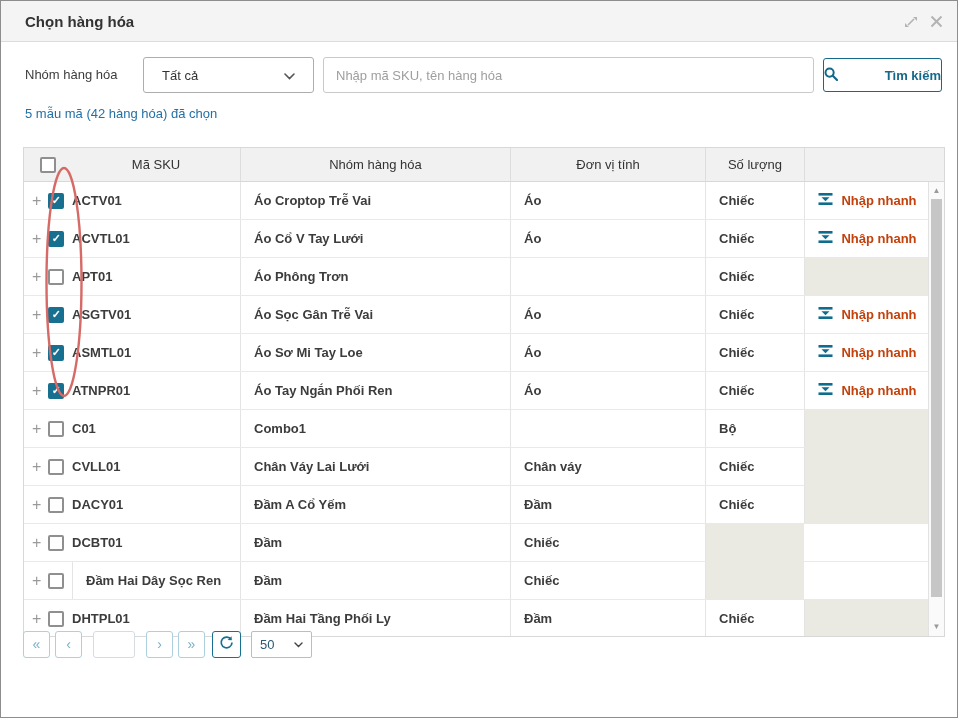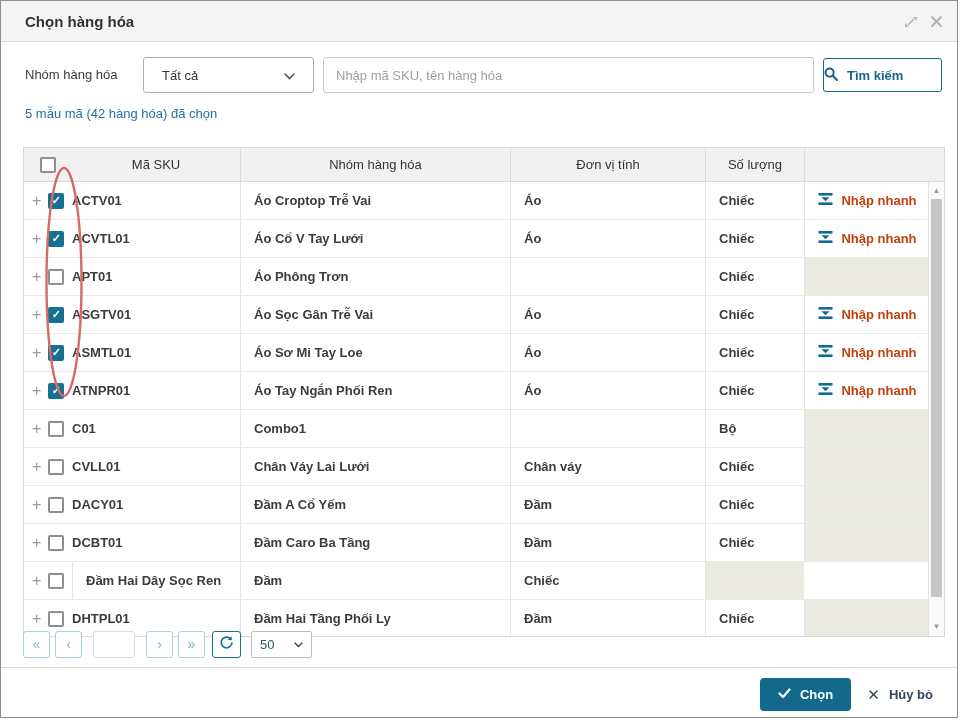--- a/index.html
+++ b/index.html
@@ -11,21 +11,21 @@
   .modal-title { position:absolute; left:24px; top:0; line-height:41px; font-size:15px; font-weight:bold; color:#333; }
   .hdr-icons { position:absolute; right:14px; top:0; height:41px; display:flex; align-items:center; gap:12px; color:#b3b3b3; }
   .hdr-icons svg { display:block; }
 
   
   .filter-label { position:absolute; left:24px; top:56px; line-height:36px; font-size:13px; color:#3c3c3c; }
   .group-select { position:absolute; left:142px; top:56px; width:171px; height:36px; border:1px solid #adadad; border-radius:3px; background:#fff; font-size:13px; color:#333; display:flex; align-items:center; padding:0 18px; cursor:pointer; }
   .group-select .chev { margin-left:auto; color:#555; }
   .search-input { position:absolute; left:322px; top:56px; width:491px; height:36px; border:1px solid #c9c9c9; border-radius:3px; font-size:13px; padding:0 12px; color:#333; font-family:"Liberation Sans",sans-serif; outline:none; }
   .search-input::placeholder { color:#9e9e9e; }
-  .search-btn { position:absolute; left:822px; top:57px; width:119px; height:34px; background:#fff; border:1px solid #16688a; border-radius:3px; color:#16688a; font-size:13px; font-weight:bold; display:flex; align-items:center; justify-content:flex-start; gap:9px; cursor:pointer; font-family:"Liberation Sans",sans-serif; }
+  .search-btn { position:absolute; left:822px; top:57px; width:119px; height:34px; background:#fff; border:1px solid #16688a; border-radius:3px; color:#16688a; font-size:13px; font-weight:bold; display:flex; align-items:center; justify-content:space-between; gap:9px; cursor:pointer; font-family:"Liberation Sans",sans-serif; }
 
   .selected-link { position:absolute; left:24px; top:105px; font-size:13px; color:#2470a5; text-decoration:none; cursor:pointer; }
 
   
   .table { position:absolute; left:22px; top:130px; width:922px; height:490px; border:1px solid #d8d8d8; background:#fff; font-size:13px;margin-top:16px; }
   .thead { display:grid; grid-template-columns:48px 168px 270px 195px 99px 125px 15px; height:34px; background:#f1f1f1; border-bottom:1px solid #d8d8d8; color:#333; }
   .thead .th { display:flex; align-items:center; justify-content:center; }
   .thead .th.bl { border-left:1px solid #ddd; }
   .tbody { position:absolute; top:34px; left:0; right:16px; bottom:0; overflow:hidden; }
   .tr { display:grid; grid-template-columns:48px 168px 270px 195px 99px 126px; height:38px; border-bottom:1px solid #e9e9e9; background:#fff; }
@@ -342,23 +342,20 @@
           </div>
           <div class="td bl col-qty disabled"></div>
         </div>
         <div class="tr">
           <div class="td col-check">
             <span class="plus">+</span>
             <span class="cb"></span>
           </div>
           <div class="td col-sku">
             <span>DCBT01</span>
-          </div>
-          <div class="td bl col-name">
-            <span>Đầm Caro Ba Tầng</span>
           </div>
           <div class="td bl col-group">
             <span>Đầm</span>
           </div>
           <div class="td bl col-unit">
             <span>Chiếc</span>
           </div>
           <div class="td bl col-qty disabled"></div>
         </div>
         <div class="tr">
@@ -425,28 +422,14 @@
     <div class="pg-size">
       <span>50</span>
       <span class="chev">
         <svg width="9" height="6" viewBox="0 0 9 6">
             <path d="M1 1 L4.5 4.5 L8 1" fill="none" stroke="#444" stroke-width="1.4" stroke-linecap="round"></path>
           </svg>
       </span>
     </div>
   </div>
 
-  <div class="modal-footer">
-    <button class="confirm-btn">
-      <span>
-        <svg width="13" height="11" viewBox="0 0 13 11">
-            <path d="M1.5 5.5 L5 9 L11.5 1.5" fill="none" stroke="#fff" stroke-width="2.2" stroke-linecap="round" stroke-linejoin="round"></path>
-          </svg>
-      </span>
-      <span>Chọn</span>
-    </button>
-    <span class="cancel-link">
-      <span class="x">✕</span>
-      <span>Hủy bỏ</span>
-    </span>
-  </div>
 
 </div>
 
 </body></html>

